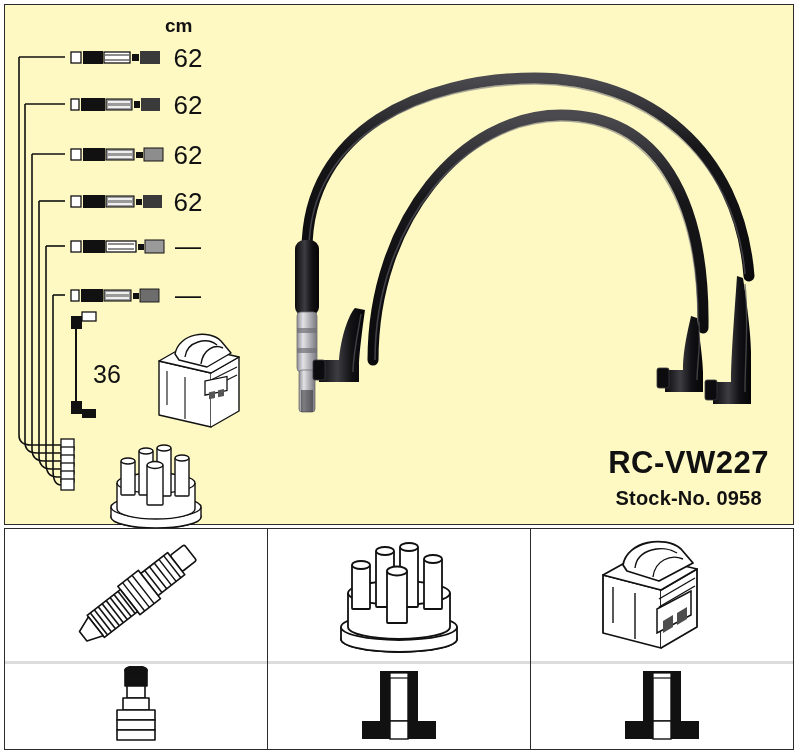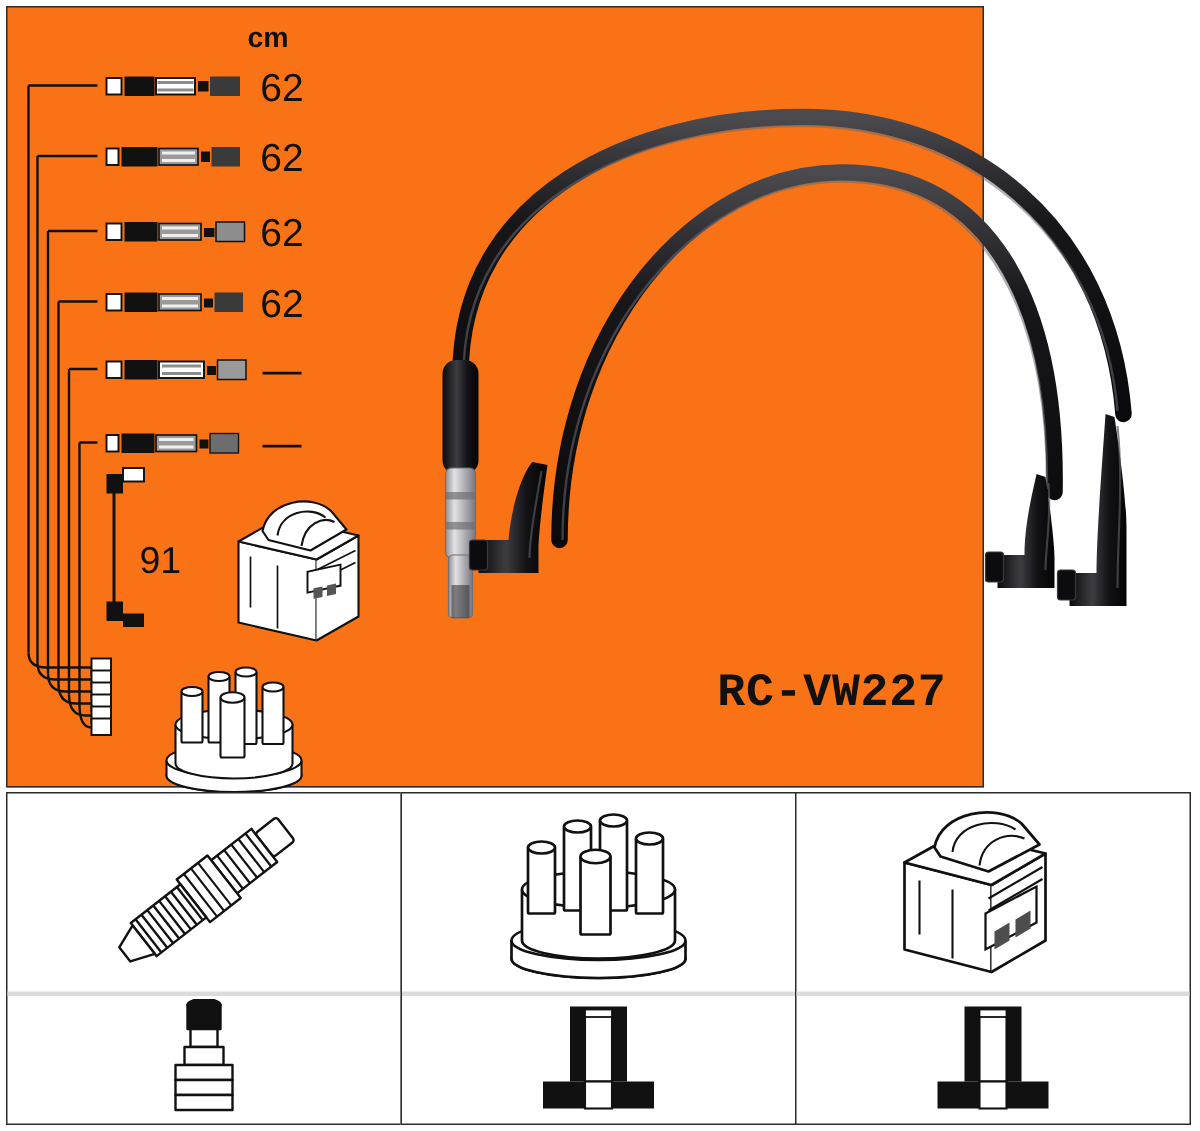--- a/index.html
+++ b/index.html
@@ -7,22 +7,22 @@
   body{
     width:800px;height:754px;overflow:hidden;position:relative;
     font-family:"Liberation Sans","DejaVu Sans",sans-serif;
     color:#111;
     -webkit-font-smoothing:antialiased;
   }
   .sheet{position:absolute;left:0;top:0;width:800px;height:754px;}
 
   
   .main-panel{
-    position:absolute;left:4px;top:4px;width:652px;height:521px;
-    border:1px solid #2b2b2b;box-sizing:border-box;background:#f97316;
+    position:absolute;left:4px;top:4px;width:790px;height:521px;
+    border:1px solid #2b2b2b;box-sizing:border-box;background:#fef9c3;
   }
 
   
   .bottom-row{
     position:absolute;left:4px;top:528px;width:790px;height:222px;
     display:flex;box-sizing:border-box;
   }
   .icon-panel{
     flex:1 1 0;border:1px solid #2b2b2b;box-sizing:border-box;
     margin-left:-1px;position:relative;background:#fff;
@@ -48,21 +48,21 @@
 
   .len-52{
     position:absolute;left:88px;top:355px;font-size:25px;
   }
 
   
   .wire-svg{position:absolute;left:0;top:0;}
 
   
   .code-block{
-    position:absolute;right:24px;top:440px;text-align:center;font-family:Liberation Mono, monospace;
+    position:absolute;right:24px;top:440px;text-align:center;
   }
   .code-main{font-size:31px;font-weight:bold;letter-spacing:0.5px;}
   .code-sub{font-size:20px;font-weight:bold;margin-top:6px;letter-spacing:0.2px;}
 
   
   .photo{position:absolute;left:268px;top:55px;width:520px;height:370px;}
 </style>
 </head>
 <body>
 
@@ -174,21 +174,21 @@
       </g>
     </svg>
 
     <div class="len-label" style="top:40px">62</div>
     <div class="len-label" style="top:87px">62</div>
     <div class="len-label" style="top:137px">62</div>
     <div class="len-label" style="top:184px">62</div>
     <div class="len-label dash" style="top:228px">—</div>
     <div class="len-label dash" style="top:277px">—</div>
 
-    <div class="len-52">91</div>
+    <div class="len-52">36</div>
 
     <svg style="position:absolute;left:144px;top:322px" width="100" height="106" viewBox="0 0 100 106">
       <g fill="#ffffff" stroke="#111" stroke-width="1.4" stroke-linejoin="round">
 
         <path d="M10,34 L10,88 L62,100 L62,46 Z"></path>
         <path d="M62,46 L90,30 L90,84 L62,100"></path>
         <path d="M10,34 L38,18 L90,30 L62,46 Z"></path>
 
         <path d="M26,27 C30,6 60,2 72,14 L82,26 L58,40 L30,33 Z"></path>
         <path d="M36,30 C38,14 58,10 68,18"></path>
@@ -285,20 +285,21 @@
 
       <g>
         <path d="M470,218 C470,218 478,268 478,292 L478,344 L440,344 L440,322 L458,322 C458,296 462,246 464,216 Z" fill="url(#bootGrad)"></path>
         <rect x="432" y="320" width="12" height="20" rx="2" fill="#0c0c0f" stroke="#3a3a40" stroke-width="0.8"></rect>
         <path d="M472,224 C476,262 472,296 472,332" fill="none" stroke="#55555d" stroke-width="1.4" opacity="0.7"></path>
       </g>
     </svg>
 
     <div class="code-block">
       <div class="code-main">RC-VW227</div>
+      <div class="code-sub">Stock-No. 0958</div>
     </div>
   </div>
 
   <div class="bottom-row">
 
     <div class="icon-panel">
       <div class="divider"></div>
 
       <div class="panel-half top">
         <svg width="190" height="120" viewBox="0 0 190 120">

